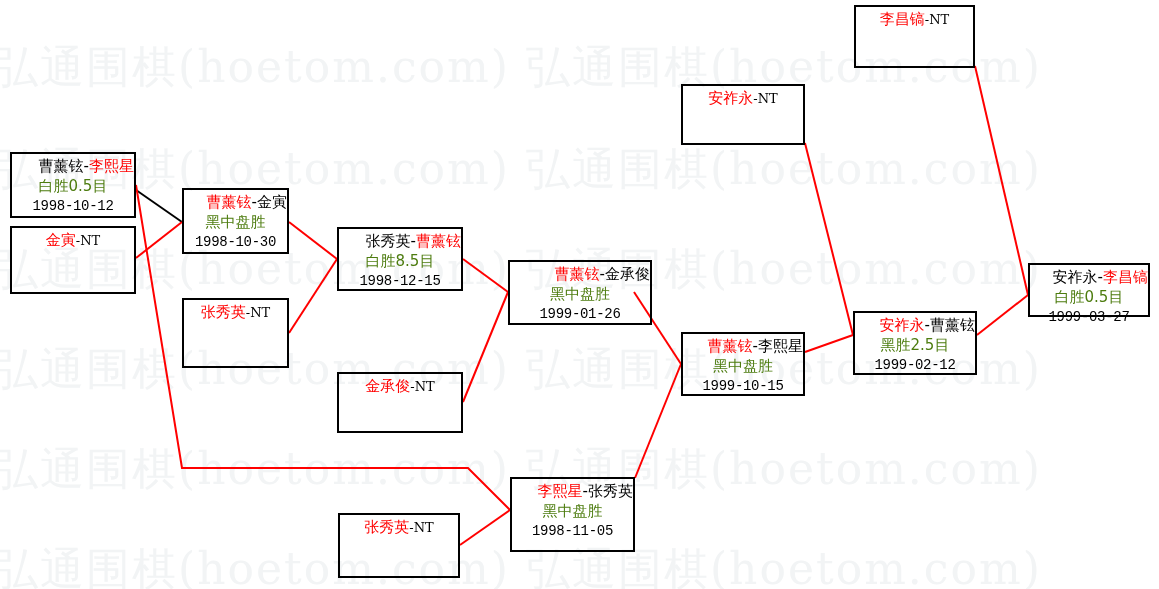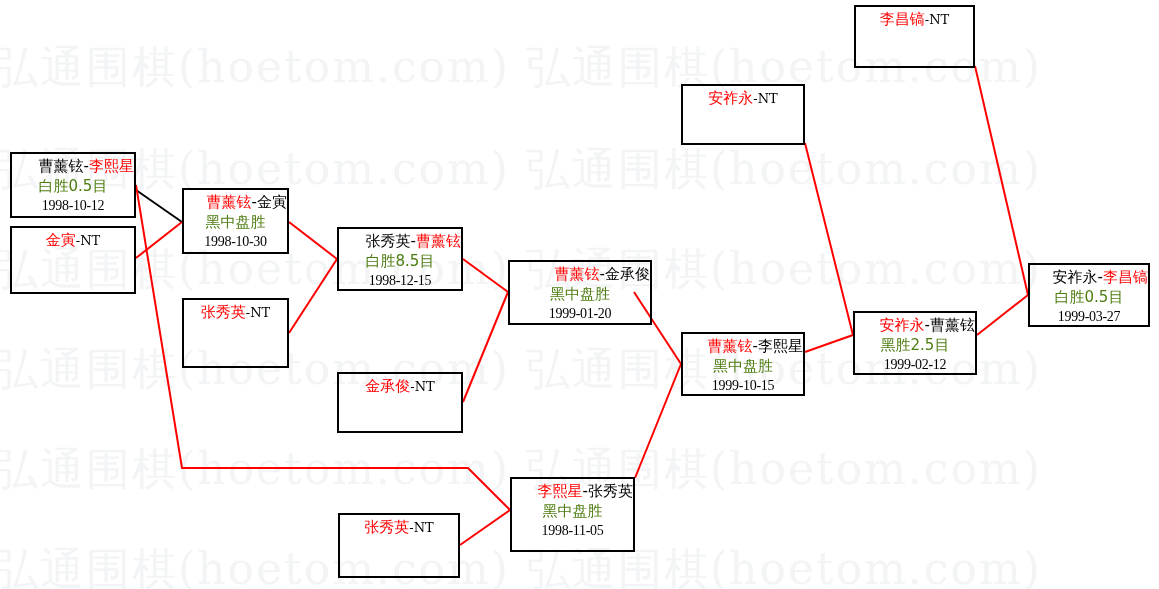--- a/index.html
+++ b/index.html
@@ -48,21 +48,21 @@
     color:#000000;
     text-align:right;
   }
   .ln.players .hl{color:#ff0000;}
   .ln.result{
     font-family:"DejaVu Sans","Liberation Sans",sans-serif;
     font-size:15px;
     color:#4d7c0f;
   }
   .ln.date{
-    font-family:Liberation Serif, serif;
+    font-family:Liberation Mono, monospace;
     font-size:14px;
     color:#000000;
     letter-spacing:-0.3px;
   }
   .ln.nt{
     font-size:15px;
   }
   .ln.nt .nm{color:#ff0000;}
   .ln.nt .sfx{
     font-family:"DejaVu Serif","Liberation Serif",serif;
@@ -122,21 +122,21 @@
         <span class="ln players"><span>张秀英</span><span>-</span><span class="hl">曹薰铉</span></span>
         <span class="ln result">白胜8.5目</span>
         <span class="ln date">1998-12-15</span>
       </div>
       <div class="node" style="left: 337px; top: 372px; width: 126px; height: 61px; border-color: rgb(0, 0, 0);">
         <span class="ln nt"><span class="nm">金承俊</span><span class="sfx">-NT</span></span>
       </div>
       <div class="node" style="left: 508px; top: 260px; width: 144px; height: 65px; border-color: rgb(0, 0, 0);">
         <span class="ln players"><span class="hl">曹薰铉</span><span>-</span><span>金承俊</span></span>
         <span class="ln result">黑中盘胜</span>
-        <span class="ln date">1999-01-20</span>
+        <span class="ln date">1999-01-26</span>
       </div>
       <div class="node" style="left: 681px; top: 332px; width: 124px; height: 64px; border-color: rgb(0, 0, 0);">
         <span class="ln players"><span class="hl">曹薰铉</span><span>-</span><span>李熙星</span></span>
         <span class="ln result">黑中盘胜</span>
         <span class="ln date">1999-10-15</span>
       </div>
       <div class="node" style="left: 338px; top: 513px; width: 122px; height: 65px; border-color: rgb(0, 0, 0);">
         <span class="ln nt"><span class="nm">张秀英</span><span class="sfx">-NT</span></span>
       </div>
       <div class="node" style="left: 510px; top: 477px; width: 125px; height: 75px; border-color: rgb(0, 0, 0);">
@@ -148,20 +148,20 @@
         <span class="ln nt"><span class="nm">安祚永</span><span class="sfx">-NT</span></span>
       </div>
       <div class="node" style="left: 854px; top: 5px; width: 121px; height: 63px; border-color: rgb(0, 0, 0);">
         <span class="ln nt"><span class="nm">李昌镐</span><span class="sfx">-NT</span></span>
       </div>
       <div class="node" style="left: 853px; top: 311px; width: 124px; height: 64px; border-color: rgb(0, 0, 0);">
         <span class="ln players"><span class="hl">安祚永</span><span>-</span><span>曹薰铉</span></span>
         <span class="ln result">黑胜2.5目</span>
         <span class="ln date">1999-02-12</span>
       </div>
-      <div class="node" style="left: 1028px; top: 263px; width: 122px; height: 64px; border-color: rgb(0, 0, 0);">
+      <div class="node" style="left: 1028px; top: 263px; width: 122px; height: 54px; border-color: rgb(0, 0, 0);">
         <span class="ln players"><span>安祚永</span><span>-</span><span class="hl">李昌镐</span></span>
         <span class="ln result">白胜0.5目</span>
         <span class="ln date">1999-03-27</span>
       </div>
     </div>
 
 </div>
 
 </body></html>

